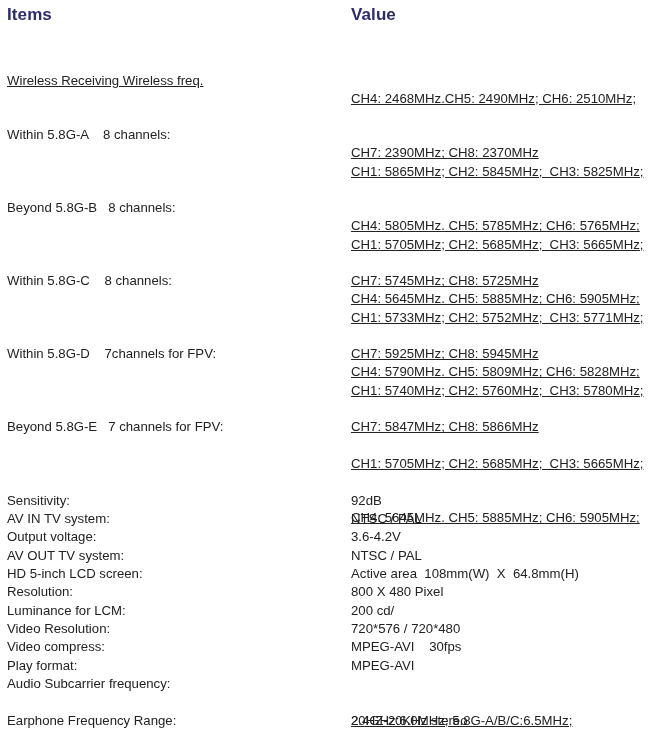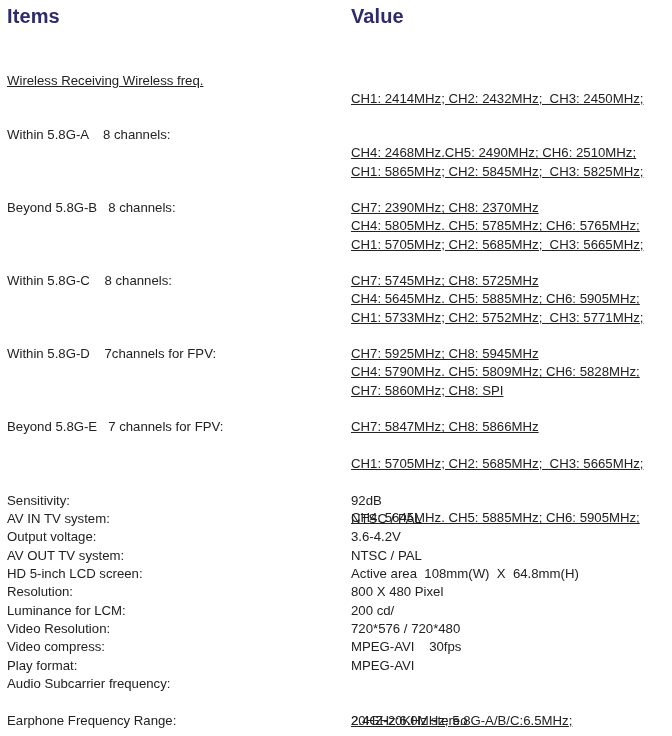--- a/index.html
+++ b/index.html
@@ -2,21 +2,21 @@
 <html><head>
 <meta charset="utf-8">
 <style>
   html, body { margin:0; padding:0; background:#ffffff; }
   body {
     width:672px; height:736px; overflow:hidden; position:relative;
     font-family: "Liberation Sans", sans-serif;
     color:#222222;
   }
   .hdr {
-    position:absolute; top:5px; font-weight:bold; font-size:20px;
+    position:absolute; top:5px; font-weight:bold; font-size:17px;
     color:#2e2a6e; letter-spacing:0.1px;
   }
   .hdr.items { left:7px; }
   .hdr.value { left:351px;text-align:center; }
   .row { position:absolute; left:0; width:672px; font-size:13.2px; line-height:18.3px; }
   .row .lab { position:absolute; left:7px; white-space:pre; }
   .row .val { position:absolute; left:351px; white-space:pre; }
   .line { display:block;text-decoration:underline; }
 </style>
 </head>
@@ -25,21 +25,20 @@
 <div class="hdr items">Items</div>
 <div class="hdr value">Value</div>
 
 <div class="row" style="top:35px">
   <div class="lab">
     <span class="line">Wireless Receiving Wireless freq.</span>
   </div>
 </div>
 <div class="row" style="top:53px">
   <div class="val">
-    <span class="line">CH1: 2414MHz; CH2: 2432MHz;  CH3: 2450MHz;</span>
     <span class="line">CH4: 2468MHz.CH5: 2490MHz; CH6: 2510MHz;</span>
     <span class="line">CH7: 2390MHz; CH8: 2370MHz</span>
   </div>
 </div>
 
 <div class="row" style="top:126px">
   <div class="lab">Within 5.8G-A    8 channels:</div>
   <div class="val">
     <span class="line">CH1: 5865MHz; CH2: 5845MHz;  CH3: 5825MHz;</span>
     <span class="line">CH4: 5805MHz. CH5: 5785MHz; CH6: 5765MHz;</span>
@@ -61,21 +60,21 @@
   <div class="val">
     <span class="line">CH1: 5733MHz; CH2: 5752MHz;  CH3: 5771MHz;</span>
     <span class="line">CH4: 5790MHz. CH5: 5809MHz; CH6: 5828MHz;</span>
     <span class="line">CH7: 5847MHz; CH8: 5866MHz</span>
   </div>
 </div>
 
 <div class="row" style="top:345px">
   <div class="lab">Within 5.8G-D    7channels for FPV:</div>
   <div class="val">
-    <span class="line">CH7: 5860MHz; CH8: SPI</span>
+    <span class="line">CH1: 5740MHz; CH2: 5760MHz;  CH3: 5780MHz;</span>
   </div>
 </div>
 
 <div class="row" style="top:418px">
   <div class="lab">Beyond 5.8G-E   7 channels for FPV:</div>
   <div class="val">
     <span class="line">CH1: 5705MHz; CH2: 5685MHz;  CH3: 5665MHz;</span>
     <span class="line">CH4: 5645MHz. CH5: 5885MHz; CH6: 5905MHz;</span>
   </div>
 </div>

